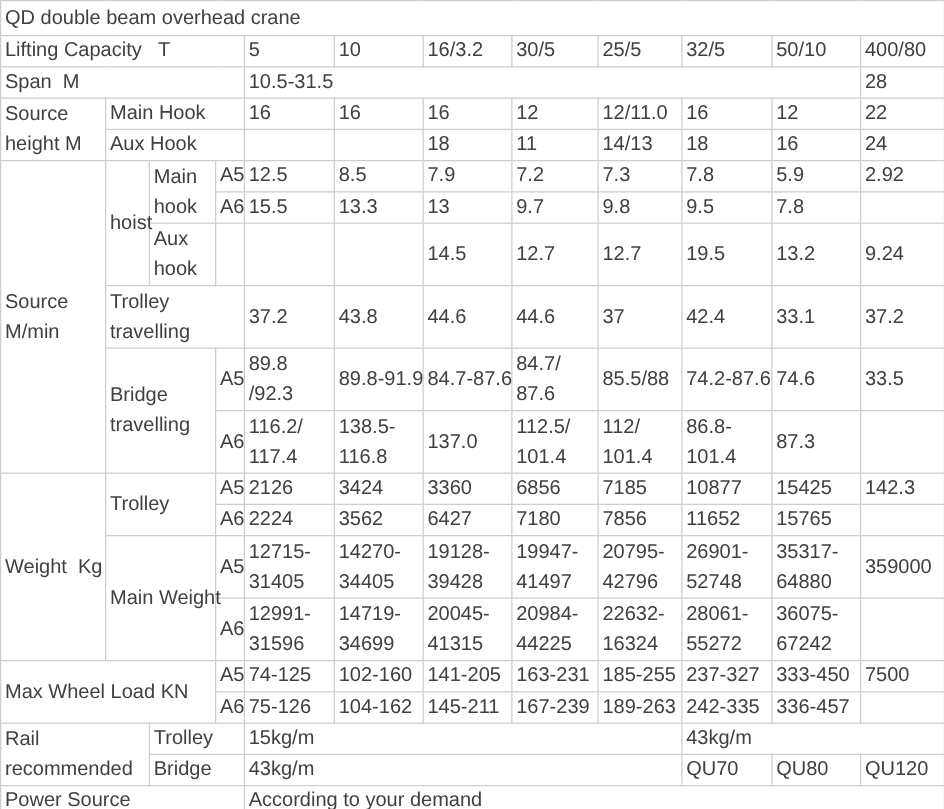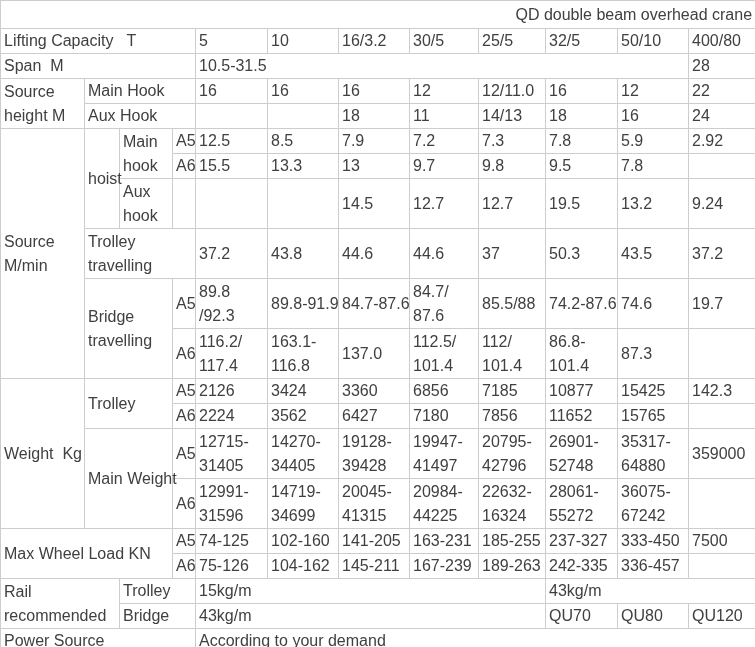--- a/index.html
+++ b/index.html
@@ -12,21 +12,21 @@
     font-size:16px;
   }
   table.spec td {
     border:1px solid #c9ced3;
     padding:0 3px;
     vertical-align:middle;
     text-align:left;
     white-space:pre;
     line-height:24px;
   }
-  tr.title-row td { text-align:right; height:27px; }
+  tr.title-row td { text-align:left; height:27px; }
   tr.h1 { height:25px; }
   tr.h2 { height:50px; }
   td.tight { padding:0 1px; }
 </style>
 </head>
 <body>
 
 <table class="spec">
   <colgroup>
     <col style="width:84px">
@@ -136,46 +136,46 @@
   </tr>
 
   <tr class="h2">
     <td colspan="3">Trolley
 travelling</td>
     <td>37.2</td>
     <td>43.8</td>
     <td>44.6</td>
     <td>44.6</td>
     <td>37</td>
-    <td>50.3</td>
-    <td>43.5</td>
+    <td>42.4</td>
+    <td>33.1</td>
     <td>37.2</td>
   </tr>
 
   <tr class="h2">
     <td rowspan="2" colspan="2">Bridge
 travelling</td>
     <td class="tight">A5</td>
     <td>89.8
 /92.3</td>
     <td>89.8-91.9</td>
     <td>84.7-87.6</td>
     <td>84.7/
 87.6</td>
     <td>85.5/88</td>
     <td>74.2-87.6</td>
     <td>74.6</td>
-    <td>19.7</td>
+    <td>33.5</td>
   </tr>
 
   <tr class="h2">
     <td class="tight">A6</td>
     <td>116.2/
 117.4</td>
-    <td>163.1-
+    <td>138.5-
 116.8</td>
     <td>137.0</td>
     <td>112.5/
 101.4</td>
     <td>112/
 101.4</td>
     <td>86.8-
 101.4</td>
     <td>87.3</td>
     <td></td>

